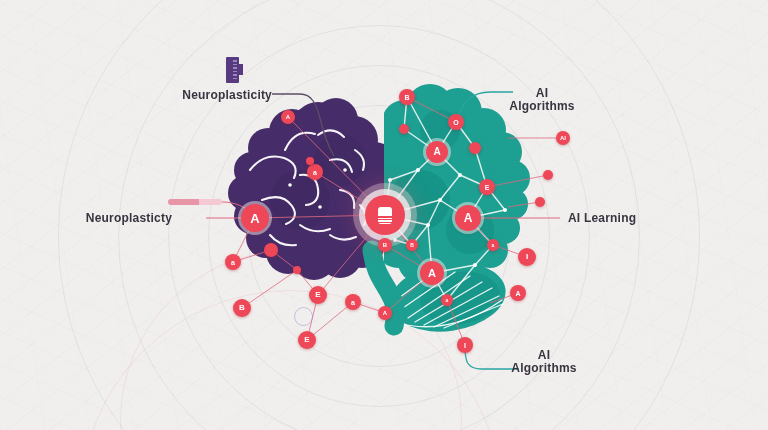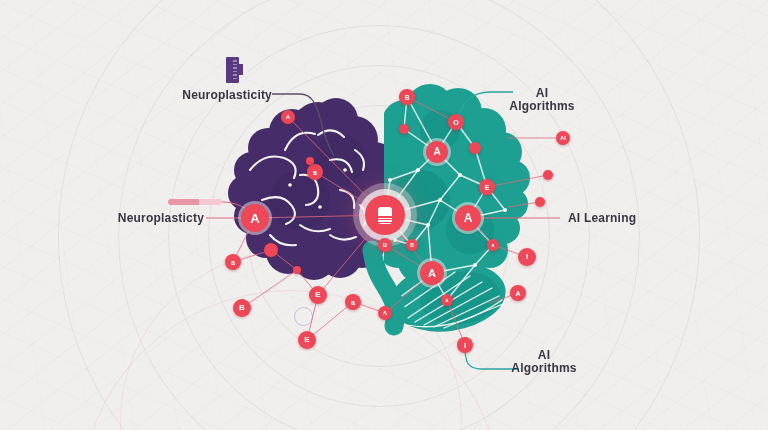--- a/index.html
+++ b/index.html
@@ -29,21 +29,21 @@
         box-shadow:0 1px 3px rgba(140,25,45,.35);line-height:1;}
   .node.big{box-shadow:0 0 0 3px rgba(255,255,255,.45),0 1px 4px rgba(140,25,45,.4);}
   .node.central{box-shadow:0 0 0 6px rgba(255,255,255,.55),0 0 22px 8px rgba(244,90,110,.35);}
   .cpu-icon{width:14px;height:17px;border-radius:3px;
     background:linear-gradient(180deg,#fff 0 55%,rgba(238,71,88,.95) 55% 62%,#fff 62% 71%,
       rgba(238,71,88,.95) 71% 78%,#fff 78% 88%,rgba(238,71,88,.95) 88% 95%,#fff 95%);}
   .label{position:absolute;color:#3a3440;font-weight:700;font-size:12px;letter-spacing:.2px;
          line-height:13px;white-space:nowrap;}
   .label .ln{display:block;}
   .lbl-tl{right:496px;top:89px;text-align:right;}
-  .lbl-ml{right:564px;top:212px;text-align:right;}
+  .lbl-ml{right:596px;top:212px;text-align:right;}
   .lbl-tr{left:542px;top:87px;transform:translateX(-50%);text-align:center;}
   .lbl-mr{left:568px;top:212px;}
   .lbl-br{left:544px;top:349px;transform:translateX(-50%);text-align:center;}
   .chip{position:absolute;left:226px;top:57px;width:13px;height:26px;background:#573a80;border-radius:1px;}
   .chip:before{content:"";position:absolute;right:-4px;top:7px;width:5px;height:11px;background:#573a80;}
   .chip:after{content:"";position:absolute;right:2px;top:3px;bottom:3px;width:4px;
     background:repeating-linear-gradient(180deg,#9c87bd 0 1.5px,transparent 1.5px 3.5px);}
   .bar{position:absolute;left:168px;top:199px;width:54px;height:6px;border-radius:3px;
     background:linear-gradient(90deg,#e795a7 0 58%,#f4c9d3 58%);}
   .doodle{position:absolute;left:294px;top:307px;width:17px;height:17px;border-radius:50%;

